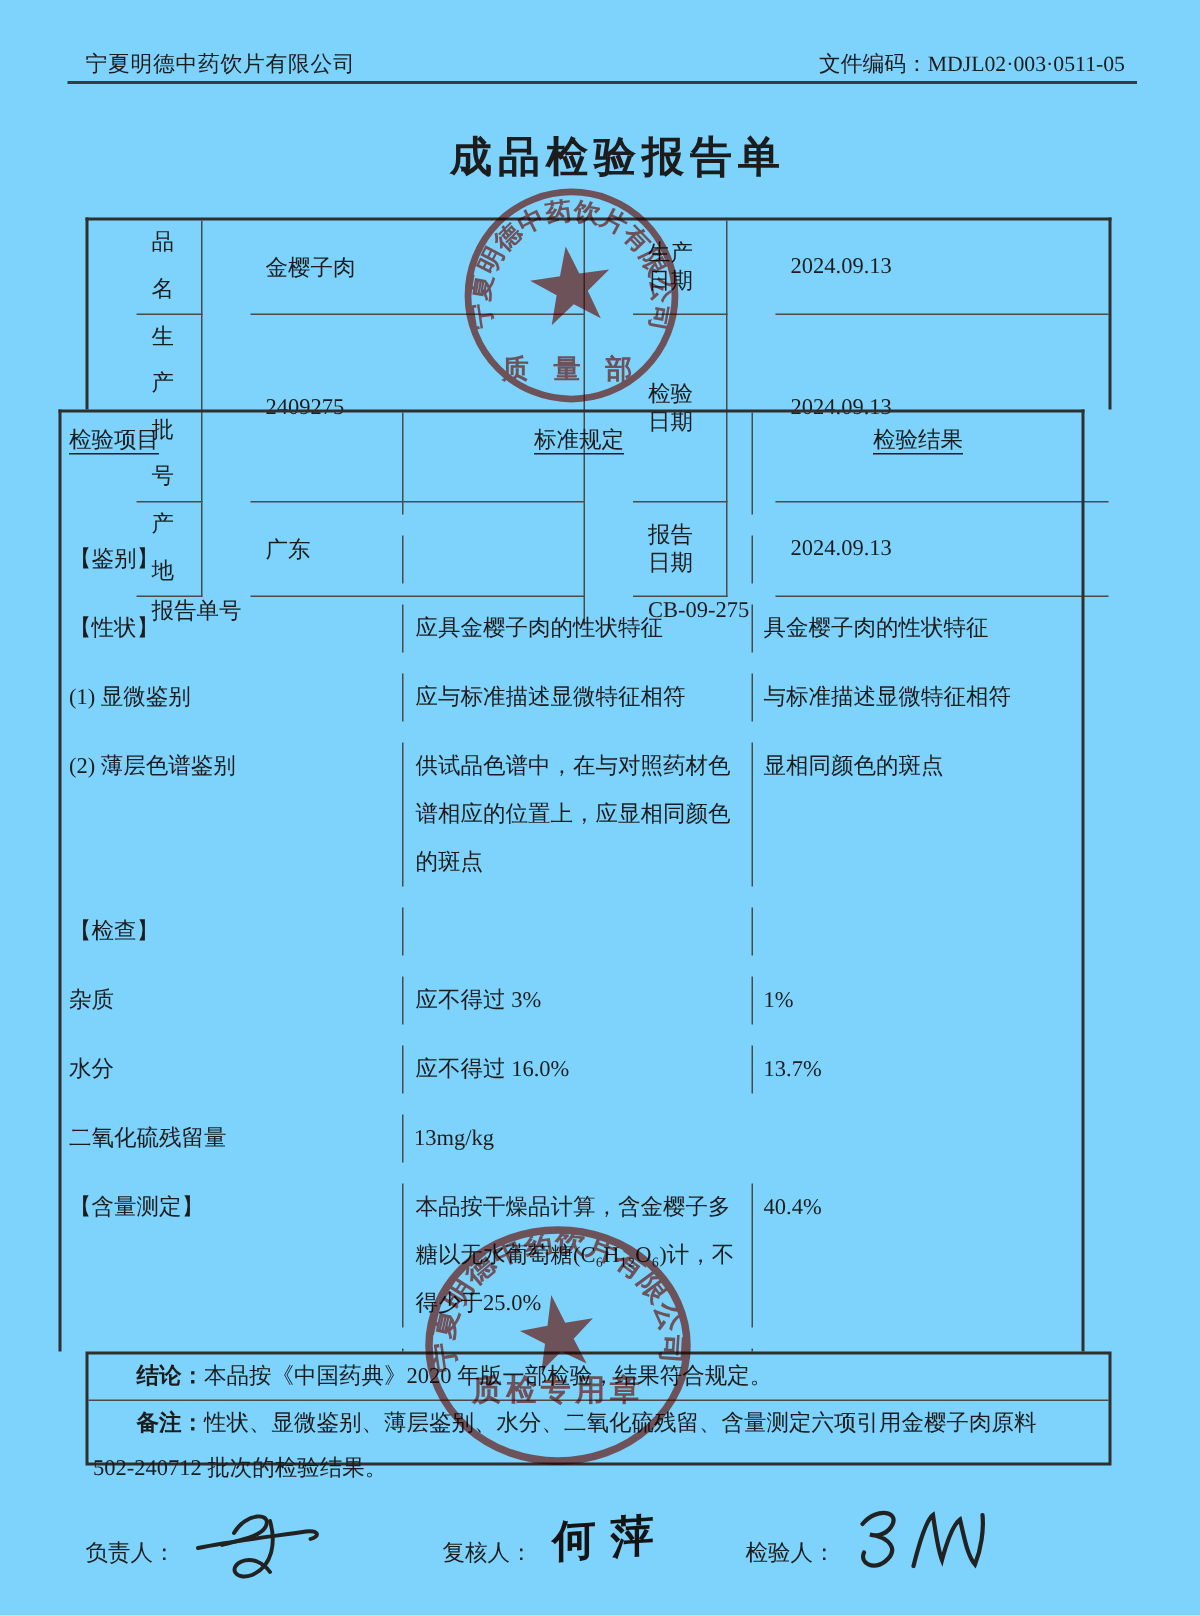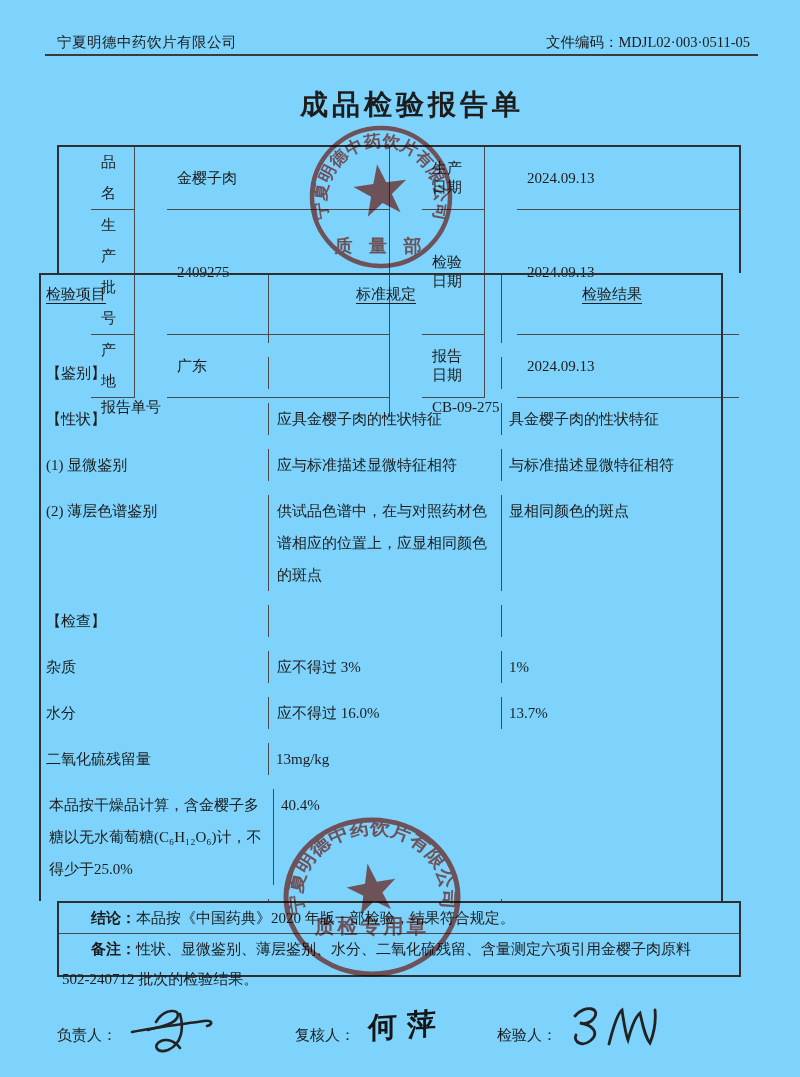--- a/index.html
+++ b/index.html
@@ -133,20 +133,21 @@
     <div class="mrow">
       <div class="mcell c1">水分</div>
       <div class="mcell c2">应不得过 16.0%</div>
       <div class="mcell c3">13.7%</div>
     </div>
     <div class="mrow">
       <div class="mcell c1">二氧化硫残留量</div>
       <div class="mcell c3">13mg/kg</div>
     </div>
     <div class="mrow">
+      <div class="mcell c1">【含量测定】</div>
       <div class="mcell c2">本品按干燥品计算，含金樱子多糖以无水葡萄糖(C₆H₁₂O₆)计，不得少于25.0%</div>
       <div class="mcell c3">40.4%</div>
     </div>
 
     <div class="mrow grow">
       <div class="mcell c1"></div>
       <div class="mcell c2"></div>
       <div class="mcell c3"></div>
     </div>
   </div>

